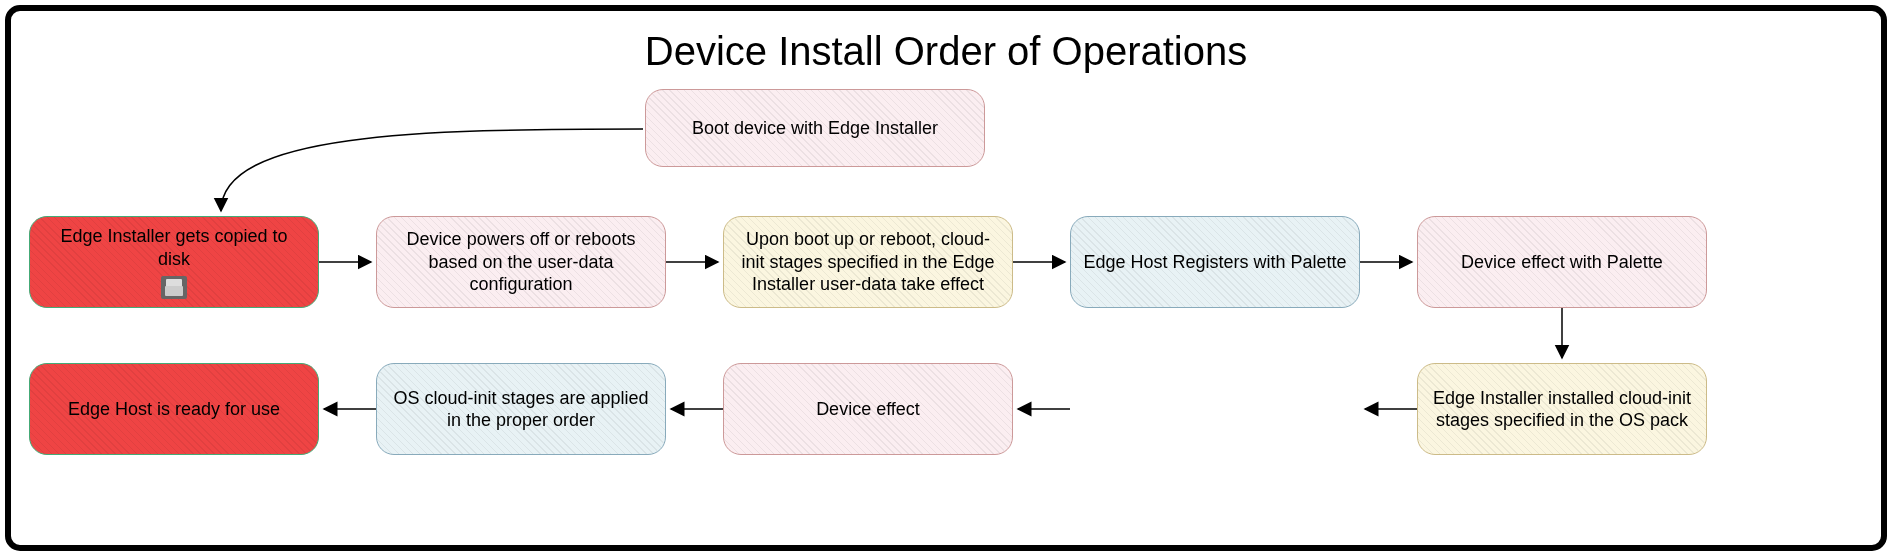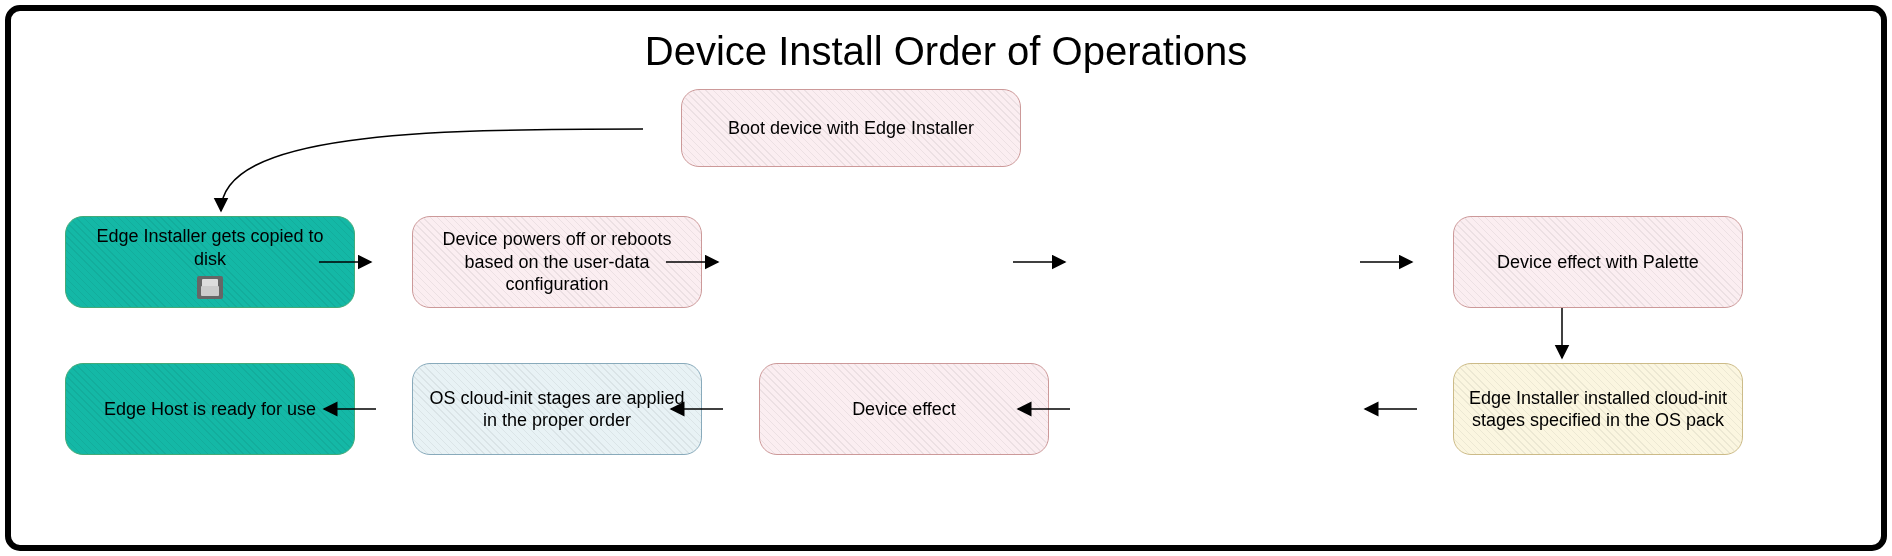--- a/index.html
+++ b/index.html
@@ -37,38 +37,37 @@
     display: flex;
     flex-direction: column;
     align-items: center;
     justify-content: center;
     text-align: center;
     font-size: 18px;
     line-height: 1.25;
     color: #000;
     padding: 8px 12px;
     overflow: hidden;
-    margin-left: 36px;
   }
   .node::before {
     content: "";
     position: absolute;
     inset: 0;
     background-image: repeating-linear-gradient(
       45deg,
       rgba(0,0,0,0.06) 0px,
       rgba(0,0,0,0.06) 1px,
       transparent 1px,
       transparent 5px
     );
     border-radius: 18px;
     pointer-events: none;
   }
   .node span { position: relative; z-index: 1; }
-  .green  { background: #14b8a6; border-color: #4a7; }
+  .green  { background: #ef4444; border-color: #4a7; }
   .pink   { background: #fbeef1; border-color: #c99; }
   .yellow { background: #fbf6e0; border-color: #cb8; }
   .blue   { background: #e8f2f5; border-color: #8ab; }
   .disk-icon {
     position: relative;
     z-index: 1;
     width: 26px;
     height: 26px;
     margin-top: 6px;
     background: #666;
@@ -109,21 +108,27 @@
 
   <div class="node green" style="left:18px; top:205px; width:290px; height:92px;">
     <span>Edge Installer gets copied to disk</span>
     <div class="disk-icon"></div>
   </div>
 
   <div class="node pink" style="left:365px; top:205px; width:290px; height:92px;">
     <span>Device powers off or reboots based on the user-data configuration</span>
   </div>
 
-
+  <div class="node yellow" style="left:712px; top:205px; width:290px; height:92px;">
+    <span>Upon boot up or reboot, cloud-init stages specified in the Edge Installer user-data take effect</span>
+  </div>
+
+  <div class="node blue" style="left:1059px; top:205px; width:290px; height:92px;">
+    <span>Edge Host Registers with Palette</span>
+  </div>
 
   <div class="node pink" style="left:1406px; top:205px; width:290px; height:92px;">
     <span>Device effect with Palette</span>
   </div>
 
   <div class="node yellow" style="left:1406px; top:352px; width:290px; height:92px;">
     <span>Edge Installer installed cloud-init stages specified in the OS pack</span>
   </div>
 
 

